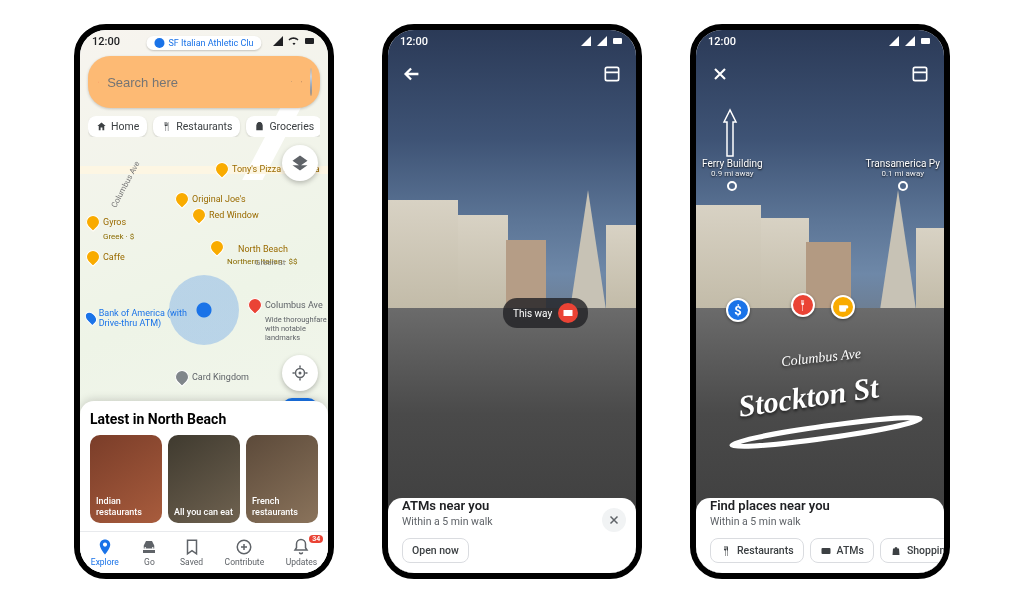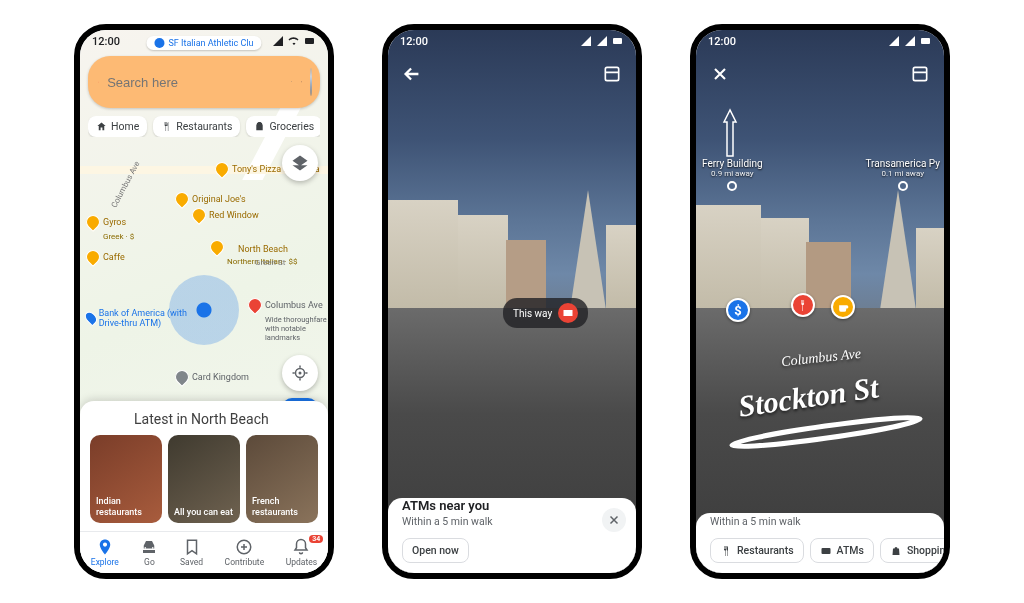--- a/index.html
+++ b/index.html
@@ -27,21 +27,21 @@
   .poi .dot { width: 14px; height: 14px; background: #f9ab00; border-radius: 50% 50% 50% 0; transform: rotate(-45deg); border:1.5px solid #fff; }
   .poi.blue { color:#1a73e8; }
   .poi.blue .dot{ background:#1a73e8;}
   .street{position:absolute;font-size:8px;color:#7a7a7a;}
   .p1 .mylocation{position:absolute; left:50%; top:245px; width:70px;height:70px; margin-left:-35px; border-radius:50%; background: radial-gradient(circle,#1a73e8 0 7px, rgba(26,115,232,.25) 8px 100%);}
   .p1 .fab{ position:absolute; right:10px; width:36px;height:36px;border-radius:10px;display:flex;align-items:center;justify-content:center;box-shadow:0 2px 5px rgba(0,0,0,.25);}
   .p1 .fab.layers{top:115px;background:#fff;color:#5f6368;border-radius:50%;}
   .p1 .fab.locate{top:325px;background:#fff;color:#5f6368;border-radius:50%;}
   .p1 .fab.dir{top:368px;background:#1a73e8;color:#fff;}
   .p1 .sheet{position:absolute;left:0;right:0;bottom:42px;background:#fff;border-radius:14px 14px 0 0;padding:10px 10px 8px;box-shadow:0 -2px 8px rgba(0,0,0,.15);}
-  .p1 .sheet h3{font-size:14px;font-weight:400;color:#404040;margin-bottom:8px;margin-left:44px;}
+  .p1 .sheet h3{font-size:14px;font-weight:700;color:#000000;margin-bottom:8px;}
   .p1 .cards{display:flex;gap:6px;overflow:hidden;}
   .p1 .card{position:relative;flex:0 0 72px;height:88px;border-radius:10px;background:#6b4a3a;color:#fff;font-size:9px;font-weight:500;display:flex;align-items:flex-end;padding:6px;line-height:1.15;}
   .p1 .card:nth-child(1){background:linear-gradient(145deg,#7a3d29,#a85c3d);}
   .p1 .card:nth-child(2){background:linear-gradient(145deg,#3f3a2f,#6f6250);}
   .p1 .card:nth-child(3){background:linear-gradient(145deg,#5c4a3a,#8a735b);}
   .p1 .card:nth-child(4){background:linear-gradient(145deg,#6c3c2c,#a86b4a);}
   .p1 .navbar{position:absolute;left:0;right:0;bottom:0;height:42px;background:#fff;display:flex;justify-content:space-around;align-items:center;border-top:1px solid #e8eaed;}
   .p1 .navitem{display:flex;flex-direction:column;align-items:center;font-size:8.5px;color:#5f6368;gap:1px;position:relative;}
   .p1 .navitem.active{color:#1a73e8;}
   .p1 .navitem svg{width:18px;height:18px;}
@@ -406,20 +406,21 @@
         </svg>
       </div>
 
     <div class="ar-streetname" style="top:320px;left:85px;font-size:14px;transform:rotate(-6deg);">Columbus Ave</div>
     <div class="ar-streetname" style="top:350px;left:42px;font-size:30px;font-weight:600;transform:rotate(-8deg);">Stockton St</div>
     <svg style="position:absolute;top:392px;left:30px;transform:rotate(-8deg);" width="200" height="20">
         <ellipse cx="100" cy="10" rx="95" ry="6" fill="none" stroke="#fff" stroke-width="5"></ellipse>
       </svg>
 
     <div class="bottomsheet">
+      <div class="title">Find places near you</div>
       <div class="sub">Within a 5 min walk</div>
       <div class="chiprow">
         <div class="schip">
             <svg viewBox="0 0 24 24" fill="currentColor">
               <path d="M8 2v7a2 2 0 002 2v11h1V11a2 2 0 002-2V2h-1v6h-1V2h-1v6h-1V2zm8 0c-1 0-2 2-2 5v4h1v11h1V2z"></path>
             </svg>
             <span>Restaurants</span>
           </div>
         <div class="schip">
             <svg viewBox="0 0 24 24" fill="currentColor">

